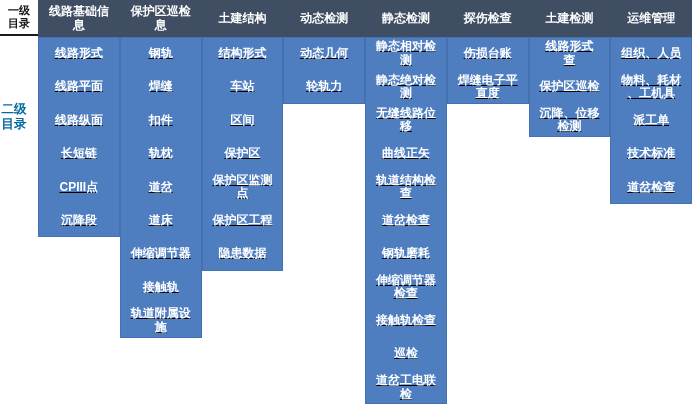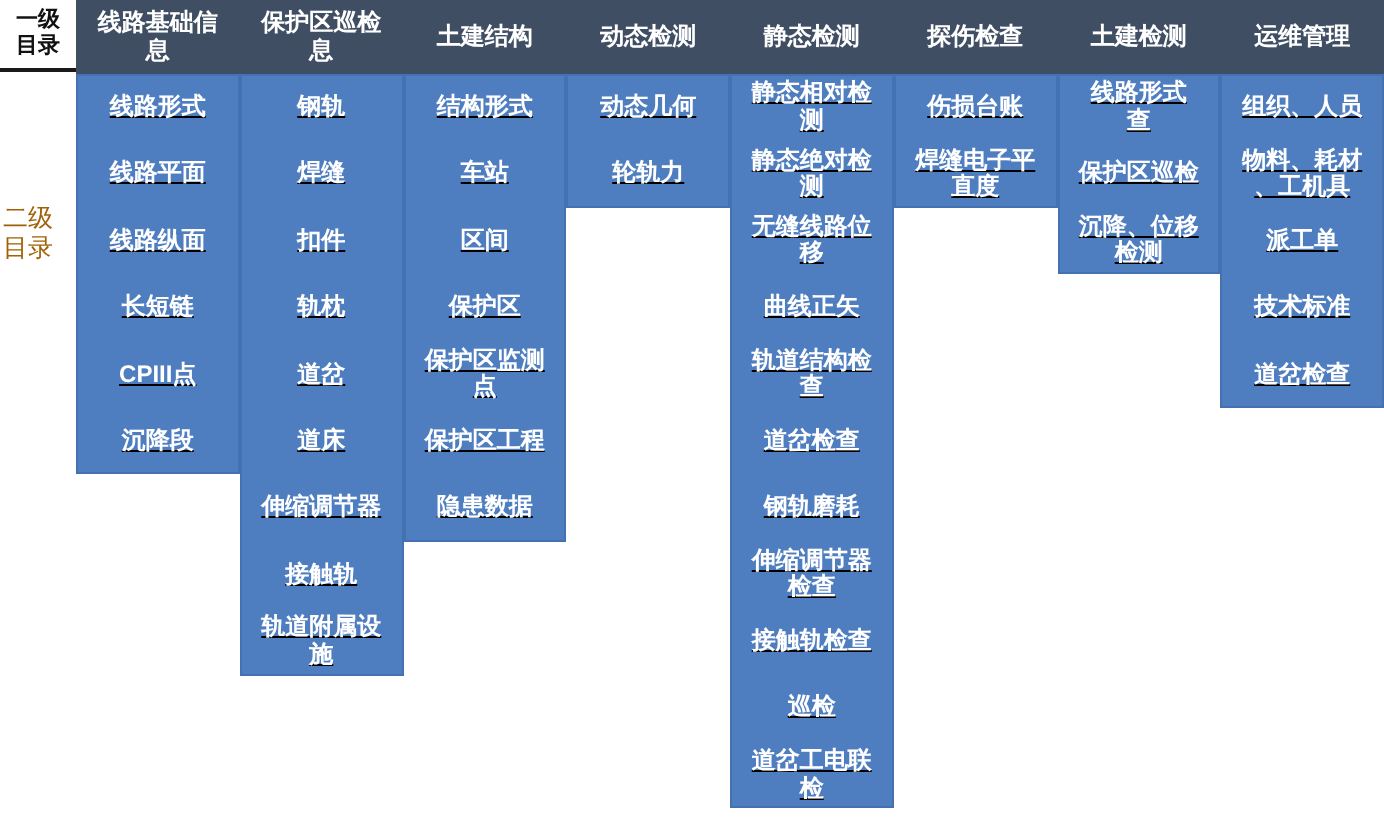--- a/index.html
+++ b/index.html
@@ -15,21 +15,21 @@
     position:absolute;left:0;top:0;width:38px;height:36px;
     display:flex;align-items:center;justify-content:center;
     font-size:11px;font-weight:bold;color:#111;
     white-space:pre-line;text-align:center;line-height:1.2;
     border-bottom:2px solid #1a1a1a;
     box-sizing:border-box;
   }
   .legend-l2{
     position:absolute;left:0;top:95px;width:28px;height:44px;
     display:flex;align-items:center;justify-content:center;
-    font-size:12.5px;font-weight:normal;color:#a16207;
+    font-size:12.5px;font-weight:bold;color:#0369a1;
     white-space:pre-line;text-align:center;line-height:1.2;
   }
   
   .header-bar{
     position:absolute;left:38px;top:0;width:654px;height:37px;
     background:var(--header-bg,#3F4E63);
     display:flex;
   }
   .hcell{
     flex:1 1 0;

